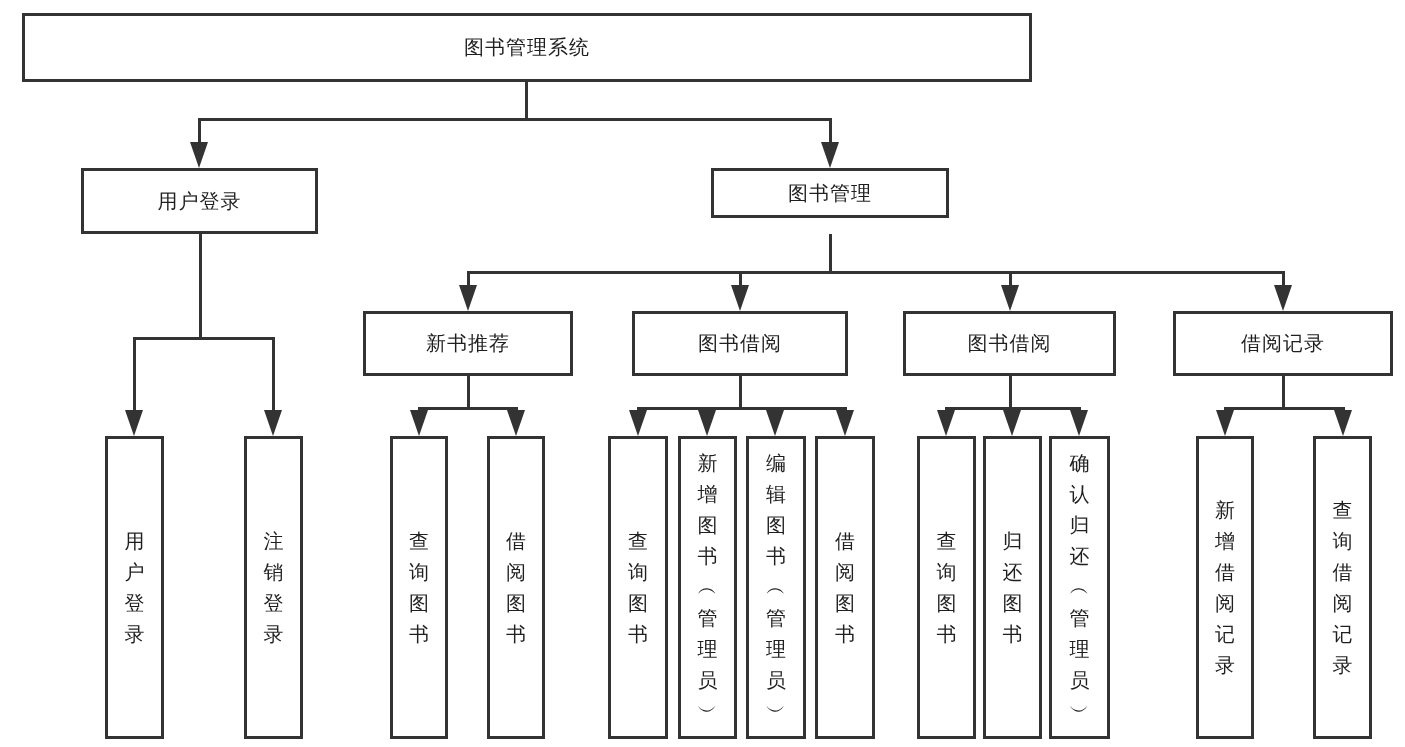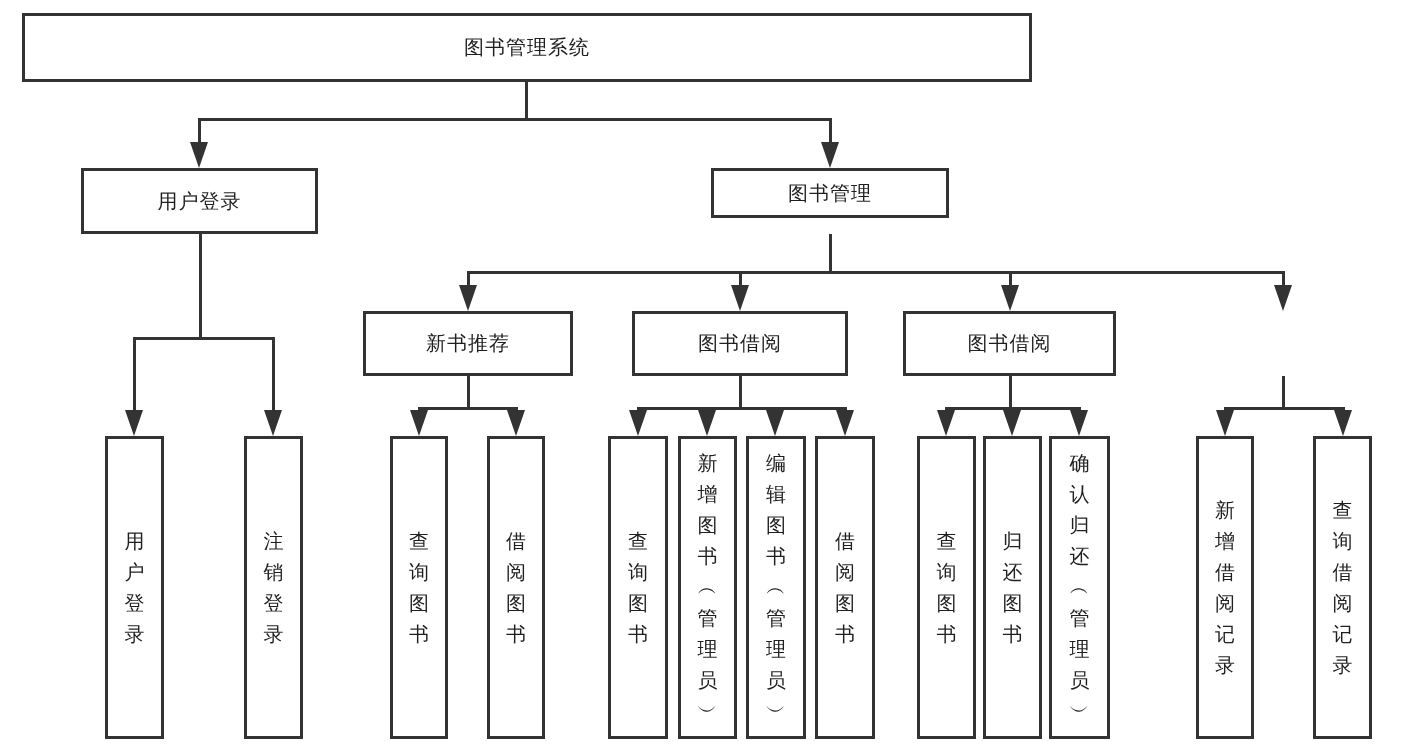--- a/index.html
+++ b/index.html
@@ -127,20 +127,23 @@
 
   <div class="box hbox" style="left:363px;top:311px;width:210px;height:65px;">
     <span>新书推荐</span>
   </div>
   <div class="box hbox" style="left:632px;top:311px;width:216px;height:65px;">
     <span>图书借阅</span>
   </div>
   <div class="box hbox" style="left:903px;top:311px;width:213px;height:65px;">
     <span>图书借阅</span>
   </div>
+  <div class="box hbox" style="left:1173px;top:311px;width:220px;height:65px;">
+    <span>借阅记录</span>
+  </div>
 
   <div class="box vbox" style="left:105px;top:436px;width:59px;height:303px;">
     <span class="vtext">
         <span class="vchar">用</span>
         <span class="vchar">户</span>
         <span class="vchar">登</span>
         <span class="vchar">录</span>
       </span>
   </div>
   <div class="box vbox" style="left:244px;top:436px;width:59px;height:303px;">

